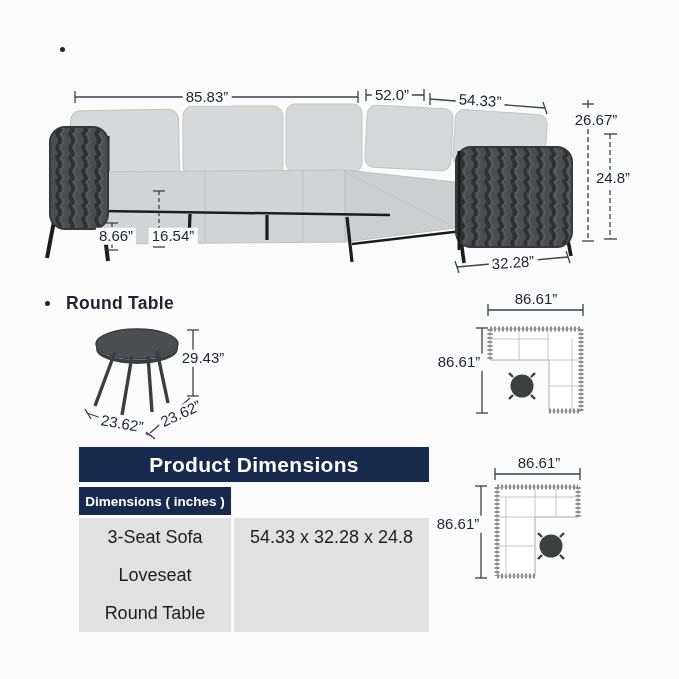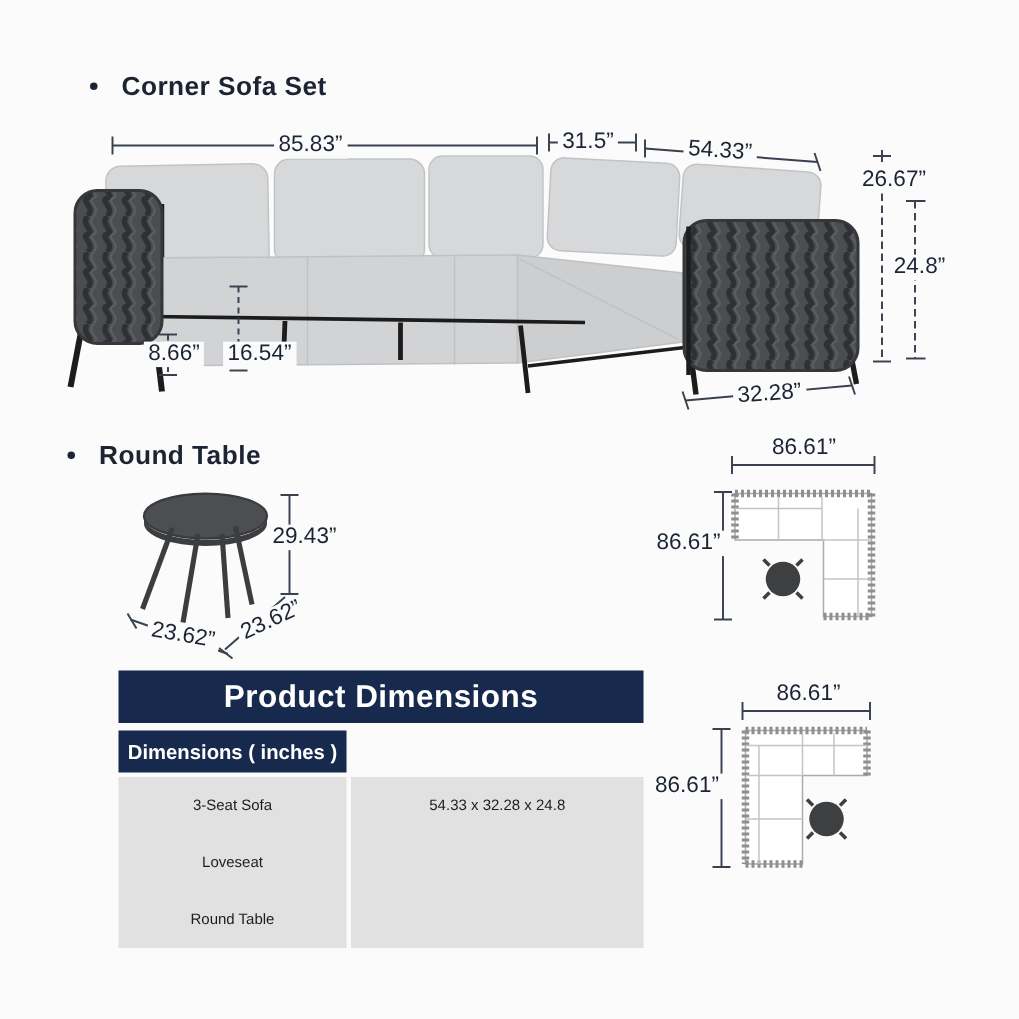--- a/index.html
+++ b/index.html
@@ -10,21 +10,21 @@
   .heading .txt{font-size:17.5px;font-weight:bold;letter-spacing:.3px;}
   .dim{position:absolute;font-size:15px;color:#1b2433;background:#fbfbfb;padding:0 3px;white-space:nowrap;transform:translate(-50%,-50%);line-height:1.1;}
   .art{position:absolute;left:0;top:0;}
   
   .spec{position:absolute;left:47px;top:447px;width:350px;padding-left:32px;}
   .spec-title{height:35px;background:#17294d;color:#fff;font-weight:bold;font-size:21px;display:flex;align-items:center;justify-content:center;letter-spacing:.3px;}
   .spec-head{margin-top:5px;display:grid;grid-template-columns:152px 195px;column-gap:3px;}
   .spec-head > div{height:28px;background:#17294d;color:#fff;font-weight:bold;font-size:13.5px;display:flex;align-items:center;justify-content:center;}
   .spec-body{margin-top:3px;display:grid;grid-template-columns:152px 195px;column-gap:3px;}
   .spec-col{background:#e1e1e1;display:flex;flex-direction:column;}
-  .spec-cell{height:38px;display:flex;align-items:center;justify-content:center;font-size:10px;color:#1d1d1d;}
+  .spec-cell{height:38px;display:flex;align-items:center;justify-content:center;font-size:18px;color:#1d1d1d;}
 </style>
 </head>
 <body>
 
 <div class="page">
 
   <svg class="art" width="679" height="679" viewBox="0 0 679 679">
     <defs>
       <pattern id="weave" width="13" height="24" patternUnits="userSpaceOnUse">
         <rect width="13" height="24" fill="#4b4d50"></rect>
@@ -190,29 +190,28 @@
       <line x1="495" y1="468" x2="495" y2="480"></line>
       <line x1="580" y1="468" x2="580" y2="480"></line>
       <line x1="481" y1="486" x2="481" y2="578"></line>
       <line x1="475" y1="486" x2="487" y2="486"></line>
       <line x1="475" y1="578" x2="487" y2="578"></line>
     </g>
   </svg>
 
   <div class="heading" style="left:60px;top:47px;">
     <span class="dot"></span>
-    <span class="txt">Corner Sofa Set</span>
   </div>
   <div class="heading" style="left:45px;top:293px;">
     <span class="dot"></span>
     <span class="txt">Round Table</span>
   </div>
 
   <span class="dim" style="left:207px;top:97px;">85.83”</span>
-  <span class="dim" style="left:392px;top:95px;">31.5”</span>
+  <span class="dim" style="left:392px;top:95px;">52.0”</span>
   <span class="dim" style="left:480px;top:101px;transform:translate(-50%,-50%) rotate(4deg);">54.33”</span>
   <span class="dim" style="left:596px;top:120px;">26.67”</span>
   <span class="dim" style="left:613px;top:178px;">24.8”</span>
   <span class="dim" style="left:116px;top:236px;">8.66”</span>
   <span class="dim" style="left:173px;top:236px;">16.54”</span>
   <span class="dim" style="left:513px;top:263px;transform:translate(-50%,-50%) rotate(-4deg);">32.28”</span>
   <span class="dim" style="left:203px;top:358px;">29.43”</span>
   <span class="dim" style="left:122px;top:424px;transform:translate(-50%,-50%) rotate(10deg);">23.62”</span>
   <span class="dim" style="left:181px;top:414px;transform:translate(-50%,-50%) rotate(-25deg);">23.62”</span>
   <span class="dim" style="left:536px;top:299px;">86.61”</span>

